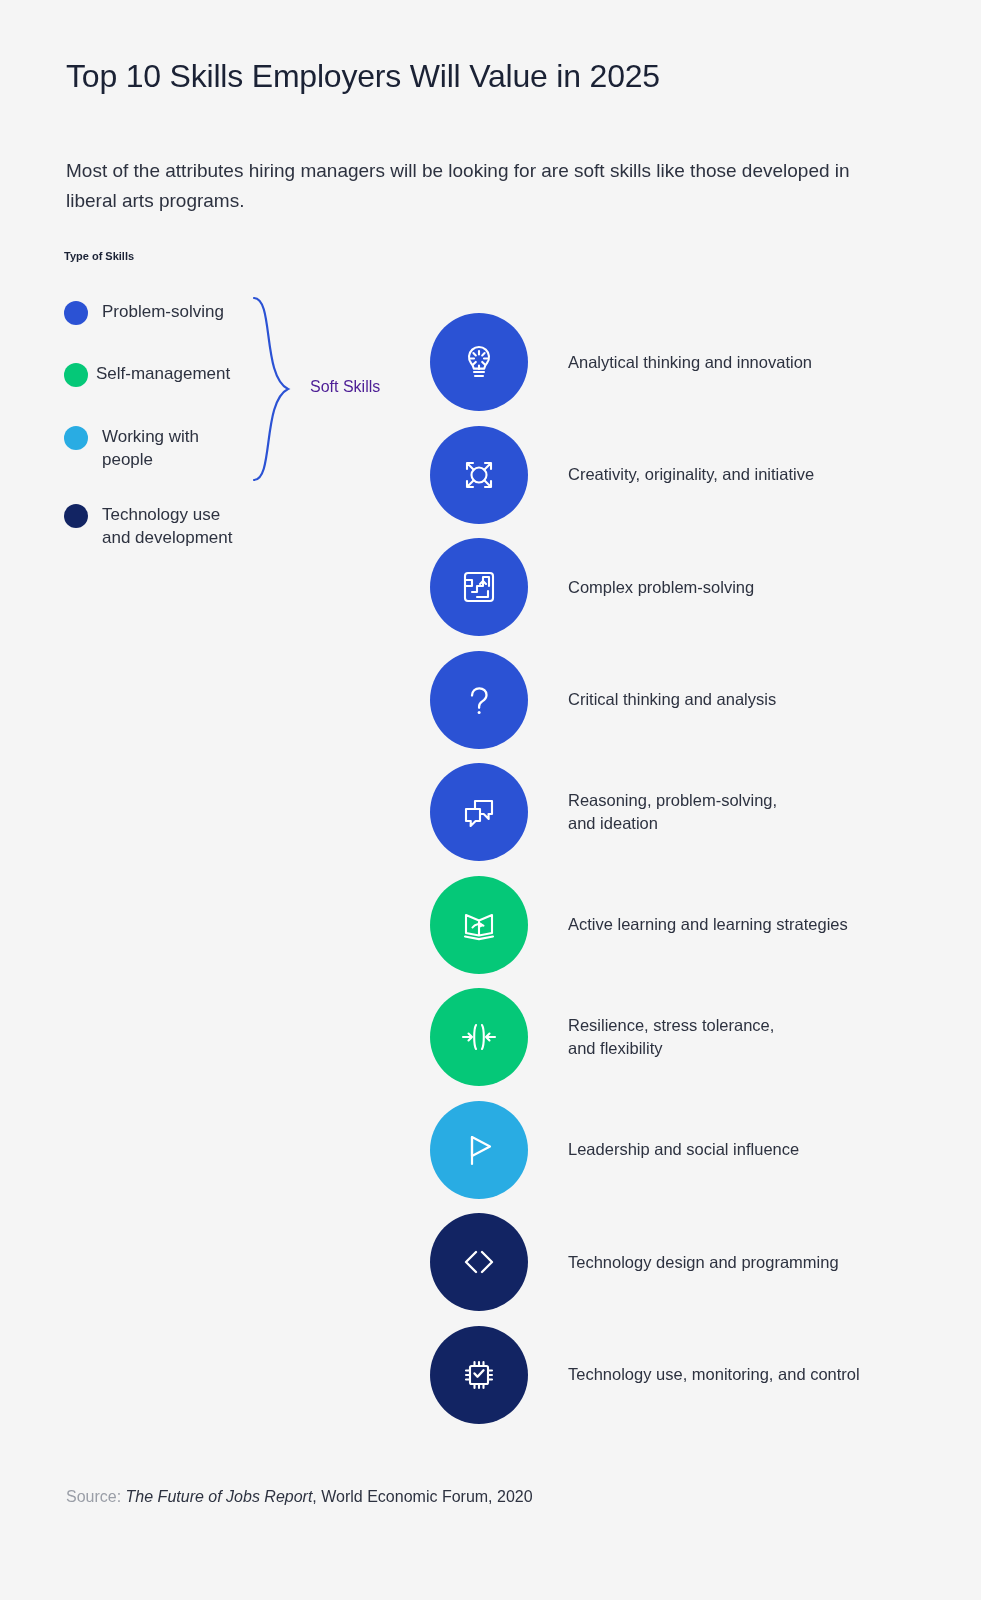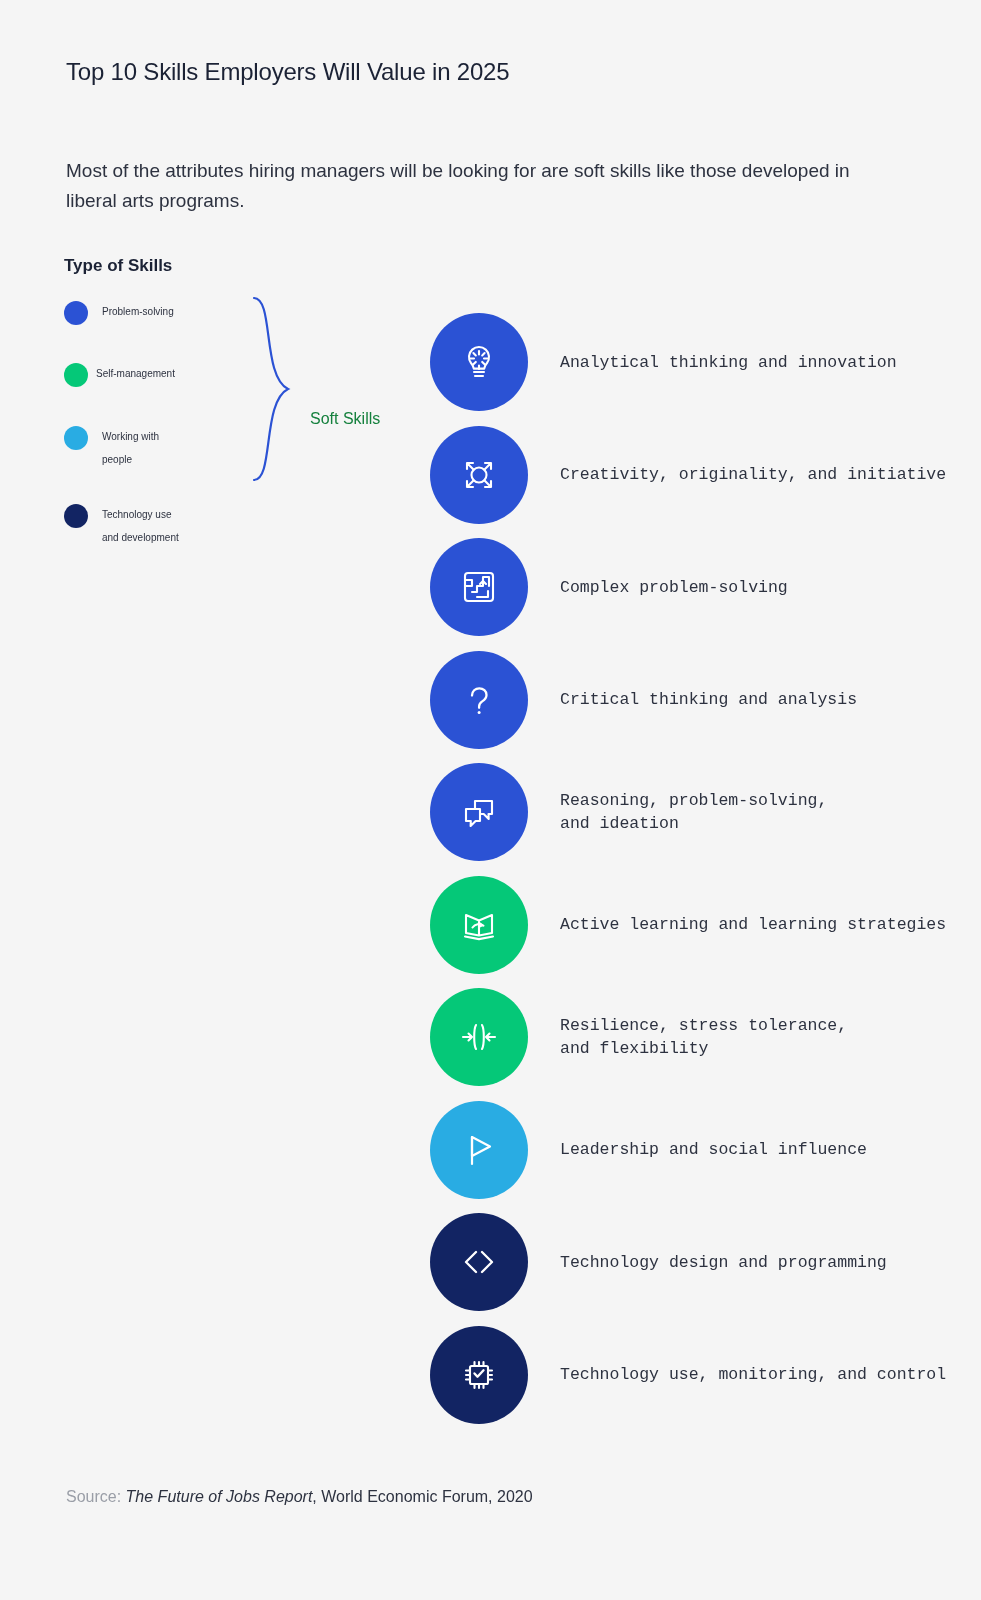--- a/index.html
+++ b/index.html
@@ -16,43 +16,43 @@
     height: 1600px;
     background: #f5f5f5;
     overflow: hidden;
   }
 
   
   .title {
     position: absolute;
     left: 66px;
     top: 58px;
-    font-size: 24px;
+    font-size: 32px;
     font-weight: 400;
     color: #1b2235;
     letter-spacing: -0.2px;
   }
   .subtitle {
     position: absolute;
     left: 66px;
     top: 136px;
     width: 800px;
     font-size: 19px;
     line-height: 30px;
     color: #2d3240;
     font-weight: 400;
     margin-top: 20px;
   }
 
   
   .legend-title {
     position: absolute;
     left: 64px;
-    top: 256px;
-    font-size: 17px;
+    top: 250px;
+    font-size: 11px;
     font-weight: 700;
     color: #1b2235;
   }
   .legend {
     position: absolute;
     left: 64px;
     top: 300px;
     width: 320px;
   }
   .legend-item {
@@ -62,41 +62,40 @@
     gap: 14px;
   }
   .legend-dot {
     width: 24px;
     height: 24px;
     border-radius: 50%;
     flex: 0 0 24px;
     margin-top: 1px;
   }
   .legend-label {
-    font-size: 10px;
+    font-size: 17px;
     line-height: 23px;
     color: #2d3240;
     max-width: 170px;
   }
 
   .brace {
     position: absolute;
     left: 252px;
     top: 296px;
     width: 42px;
     height: 186px;
   }
   .brace svg { display: block; }
   .brace-label {
     position: absolute;
     left: 310px;
     top: 378px;
     font-size: 16px;
-    color: #15803d;
-    margin-top: 32px;
+    color: #4c1d95;
   }
 
   
   .skills {
     position: absolute;
     left: 430px;
     top: 306px;
     width: 520px;
   }
   .skill-row {
@@ -113,26 +112,25 @@
     display: flex;
     align-items: center;
     justify-content: center;
   }
   .skill-icon svg {
     width: 48px;
     height: 48px;
     display: block;
   }
   .skill-label {
-    margin-left: 32px;
+    margin-left: 40px;
     font-size: 16.5px;
     line-height: 23px;
     color: #2d3240;
     white-space: pre-line;
-    font-family: Liberation Mono, monospace;
   }
 
   
   .source {
     position: absolute;
     left: 66px;
     top: 1488px;
     font-size: 16px;
     color: #2d3240;
   }

